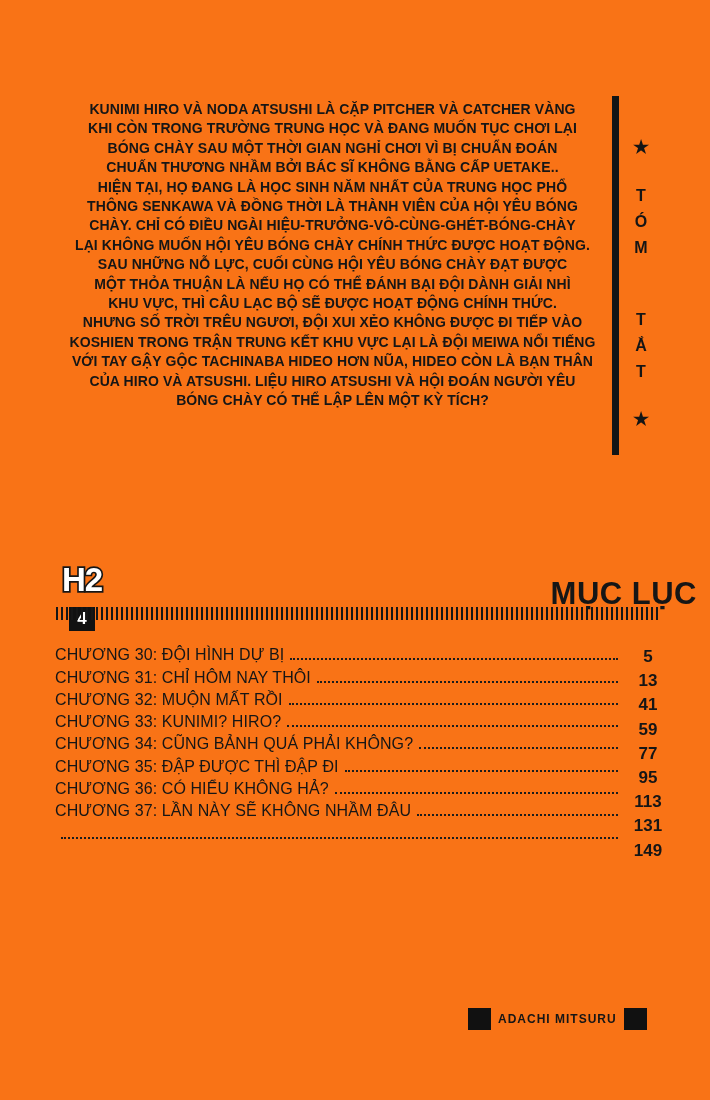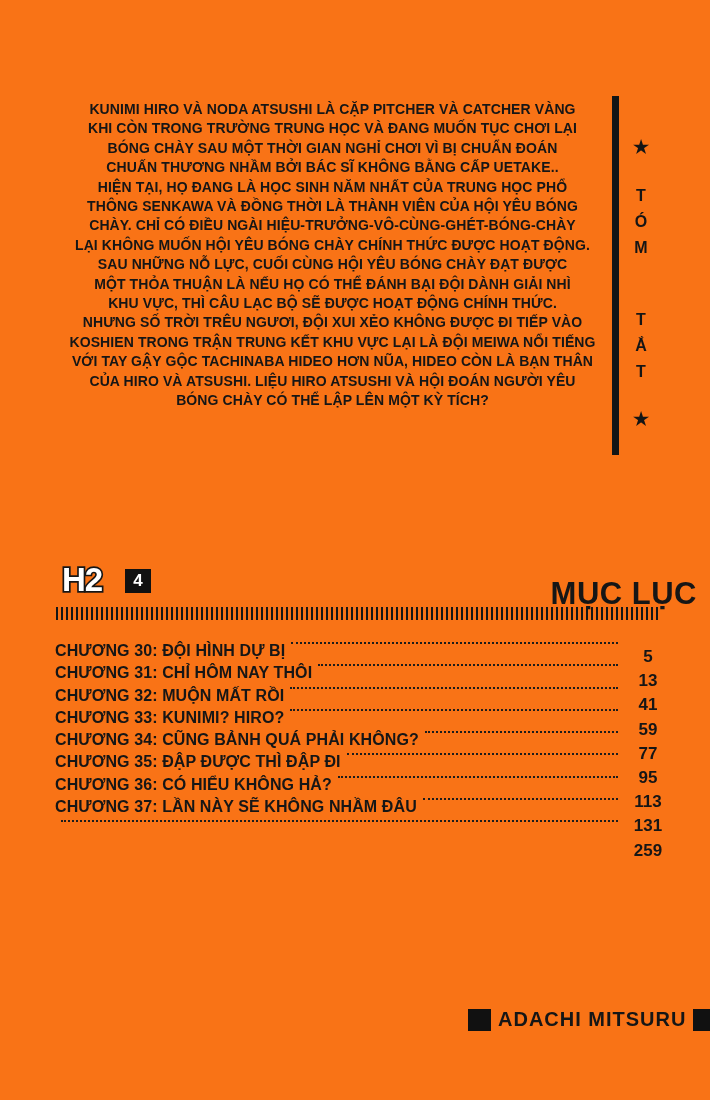--- a/index.html
+++ b/index.html
@@ -27,60 +27,60 @@
     display:flex; flex-direction:column; align-items:center;
     font-weight:bold; font-size:16px; line-height:16px; color:#151515;
   }
   .side-text .star { font-size:18px; line-height:18px; }
   .side-text .s1 { margin-bottom:32px; }
   .side-text .ch { margin-bottom:10px; }
   .side-text .w2 { margin-top:46px; }
   .side-text .s2 { margin-top:20px; }
 
   
-  .logo-row { position:absolute; top:561px; left:60px; display:flex; align-items:flex-start; }
+  .logo-row { position:absolute; top:561px; left:60px; display:flex; align-items:flex-start;flex-direction:column; }
   .volume-box {
     width:26px; height:24px; margin-left:9px; margin-top:8px;
     background:#111; color:#fff; font-weight:bold; font-size:17px;
     display:flex; align-items:center; justify-content:center;
   }
   .page-title {
     position:absolute; top:576px; right:13px;
     font-size:31px; font-weight:bold; letter-spacing:0.5px; color:#161616;
     white-space:nowrap;
   }
   .barcode {
     position:absolute; left:56px; top:607px; width:602px; height:13px;
     background:repeating-linear-gradient(90deg,#161616 0px,#161616 2px,rgba(0,0,0,0) 2px,rgba(0,0,0,0) 5px);
   }
 
   
   .toc { position:absolute; left:55px; top:642px; width:565px; }
   .toc-row {
-    display:flex; align-items:flex-start; height:22.3px;
-    font-size:16px; font-weight:bold; letter-spacing:0.1px; color:#161616;
+    display:flex; align-items:flex-end; height:22.3px;
+    font-size:16px; font-weight:normal; letter-spacing:0.1px; color:#161616;
   }
   .toc-title { white-space:nowrap; }
   .toc-leader {
     flex:1 1 auto; min-width:16px;
     border-bottom:2px dotted #1c1c1c; margin:0 2px 4px 6px;
   }
   .pages-col {
     position:absolute; left:620px; top:645px; width:56px;
     text-align:center; font-size:17px; font-weight:bold; color:#161616;
   }
   .pages-col div { height:24.2px; line-height:24.2px; }
 
   
   .footer {
     position:absolute; top:1008px; left:468px;
     display:flex; align-items:center; gap:7px;
   }
   .sq { width:23px; height:22px; background:#111; }
-  .author { font-size:20px; font-weight:bold; letter-spacing:1px; white-space:nowrap; color:#161616; }
+  .author { font-size:12px; font-weight:bold; letter-spacing:1px; white-space:nowrap; color:#161616; }
 </style>
 </head>
 <body>
 
 <div class="page">
 
   <div class="summary">
     <div>KUNIMI HIRO VÀ NODA ATSUSHI LÀ CẶP PITCHER VÀ CATCHER VÀNG</div>
     <div>KHI CÒN TRONG TRƯỜNG TRUNG HỌC VÀ ĐANG MUỐN TỤC CHƠI LẠI</div>
     <div>BÓNG CHÀY SAU MỘT THỜI GIAN NGHỈ CHƠI VÌ BỊ CHUẨN ĐOÁN</div>
@@ -160,21 +160,21 @@
 
   <div class="pages-col">
     <div>5</div>
     <div>13</div>
     <div>41</div>
     <div>59</div>
     <div>77</div>
     <div>95</div>
     <div>113</div>
     <div>131</div>
-    <div>259</div>
+    <div>149</div>
   </div>
 
   <div class="footer">
     <span class="sq"></span>
     <span class="author">ADACHI MITSURU</span>
     <span class="sq"></span>
   </div>
 
 </div>
 

